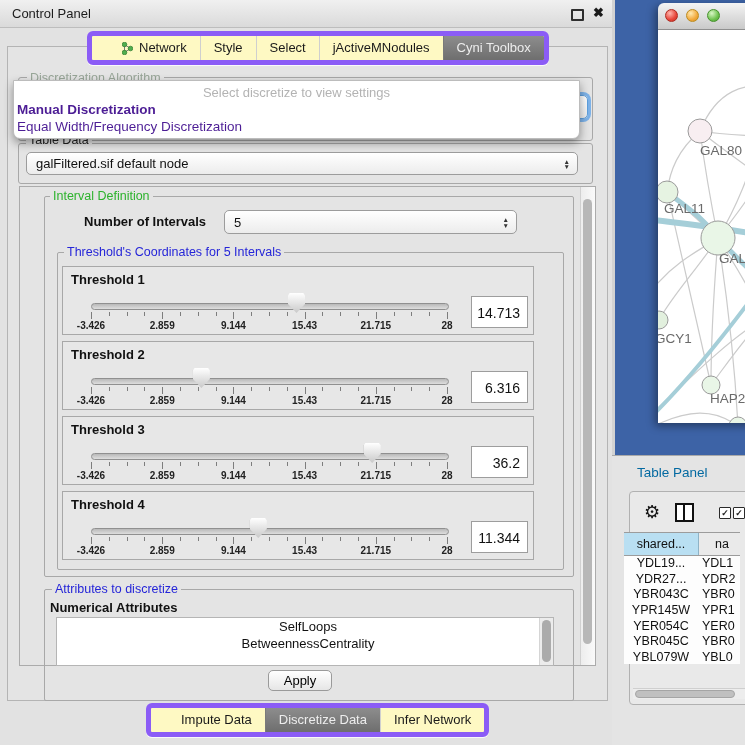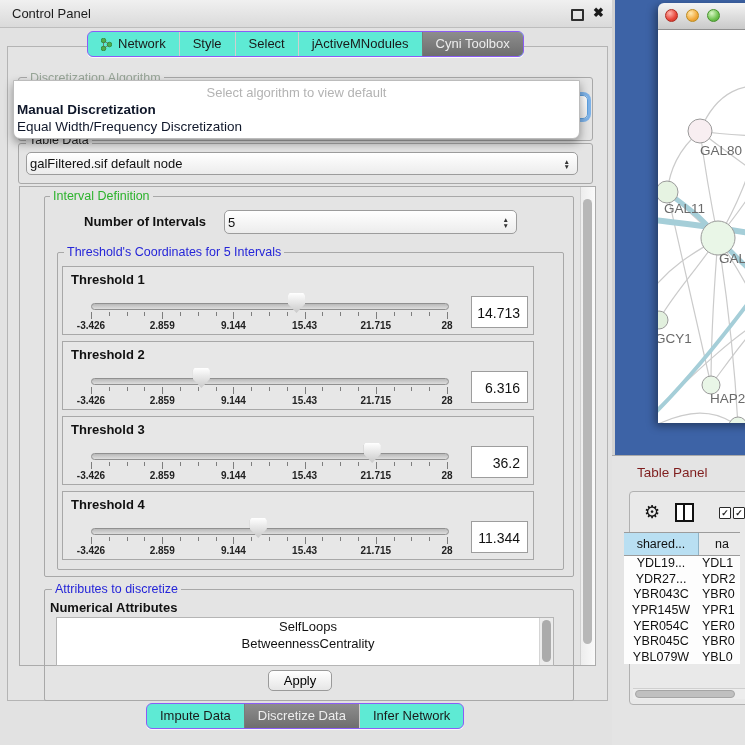--- a/index.html
+++ b/index.html
@@ -3,33 +3,33 @@
 <meta charset="utf-8">
 <style>
   html,body{margin:0;padding:0;}
   .stage{position:relative;width:745px;height:745px;background:#e2e2e2;font-family:"Liberation Sans",sans-serif;overflow:hidden;color:#111;}
   .abs{position:absolute;}
   
   .cp-title{position:absolute;left:0;top:0;width:612px;height:27px;background:linear-gradient(#f0f0f0,#dadada);border-bottom:1px solid #bdbdbd;}
   .cp-title-text{position:absolute;left:12px;top:6px;font-size:13px;color:#1c1c1c;}
   .float-btn{position:absolute;right:28px;top:9px;width:9px;height:8px;border:2px solid #2e2e2e;border-radius:1px;background:transparent;}
   .close-btn{position:absolute;right:8px;top:5px;font-size:13px;font-weight:bold;color:#1a1a1a;}
-  .seg-strip{position:absolute;display:flex;border:1px solid #8b5cf6;border-radius:6px;overflow:hidden;background:#5eead4;box-shadow:0 1px 0 rgba(255,255,255,.8);z-index:5;}
+  .seg-strip{position:absolute;display:flex;border:5px solid #8b5cf6;border-radius:6px;overflow:hidden;background:#fef9c3;box-shadow:0 1px 0 rgba(255,255,255,.8);z-index:5;padding-left:17px;}
   .seg{padding:0 13px;line-height:24px;height:24px;font-size:13px;color:#1a1a1a;border-left:1px solid #cfcfcf;display:flex;align-items:center;gap:6px;white-space:nowrap;}
   .seg:first-child{border-left:none;}
   .seg.selected{background:linear-gradient(#8d8d8d,#6e6e6e);color:#ededed;border-left-color:#7a7a7a;}
   .cp-main{position:absolute;left:7px;top:46px;width:599px;height:653px;background:#e4e4e4;border:1px solid #b4b4b4;}
   .grp{position:absolute;border:1px solid #a8a8a8;border-radius:3px;}
   .grp-title{position:absolute;font-size:12.5px;background:#e4e4e4;padding:0 3px;white-space:nowrap;}
-  .combo{position:absolute;background:linear-gradient(#ffffff,#ececec);border:1px solid #9c9c9c;border-radius:5px;font-size:13px;display:flex;align-items:center;padding-left:3px;box-sizing:border-box;}
+  .combo{position:absolute;background:linear-gradient(#ffffff,#ececec);border:1px solid #9c9c9c;border-radius:5px;font-size:13px;display:flex;align-items:center;padding-left:9px;box-sizing:border-box;}
   .stepper{position:absolute;right:7px;top:50%;transform:translateY(-50%);display:flex;flex-direction:column;align-items:center;font-size:6.5px;line-height:5.5px;color:#333;}
   .focus-ring{box-shadow:0 0 0 3px #7db2e8;border-color:#5d9fdd;}
   .popup{position:absolute;left:13px;top:80px;width:565px;height:57px;background:#ffffff;border:1px solid #bcbcbc;border-radius:0 0 7px 7px;box-shadow:0 4px 10px rgba(0,0,0,.38);z-index:30;}
   .popup-prompt{position:absolute;top:4px;left:0;width:100%;text-align:center;color:#b3b3b3;font-size:13px;}
-  .popup-opt{position:absolute;left:3px;font-size:13.5px;color:#0f172a;white-space:nowrap;}
+  .popup-opt{position:absolute;left:3px;font-size:13.5px;color:#4c1d95;white-space:nowrap;}
   .scrollpane{position:absolute;left:19px;top:186px;width:577px;height:480px;border:1px solid #ababab;box-sizing:border-box;}
   .vsb{position:absolute;right:0;top:0;width:14px;height:100%;background:linear-gradient(to right,#ededed,#fafafa);border-left:1px solid #d0d0d0;}
   .vsb-thumb{position:absolute;left:2px;width:9px;background:#b7b7b7;border-radius:5px;}
   .threshold-box{position:relative;width:472px;height:69px;border:1px solid #a8a8a8;background:#e7e7e7;margin-bottom:6px;box-sizing:border-box;}
   .th-label{position:absolute;left:8px;top:5px;font-size:13px;font-weight:bold;color:#111;}
   .th-track{position:absolute;left:28px;top:36px;width:356px;height:5px;border:1px solid #909090;border-radius:4px;background:linear-gradient(#b9b9b9,#dedede);}
   .th-thumb{position:absolute;width:17px;height:20px;top:26px;background:linear-gradient(#ffffff,#c9c9c9);clip-path:polygon(10% 0,90% 0,100% 12%,100% 55%,50% 100%,0 55%,0 12%);filter:drop-shadow(0 0 1px #777);}
   .th-ticks{position:absolute;left:28px;top:45px;width:357px;height:9px;}
   .th-tick{position:absolute;top:0;width:1px;background:#7d7d7d;}
   .th-labels{position:absolute;left:28px;top:53px;width:357px;height:12px;}
@@ -44,21 +44,21 @@
   .desktop{position:absolute;left:612px;top:0;width:133px;height:455px;background:#3d63a6;border-left:3px solid #d2d2d2;box-sizing:border-box;}
   .netwin{position:absolute;left:658px;top:3px;width:112px;height:420px;border-radius:6px 0 0 0;overflow:hidden;box-shadow:-3px 3px 9px rgba(0,0,0,.4);text-decoration:underline;}
   .netwin-title{height:26px;background:linear-gradient(#f4f4f4,#c9c9c9);border-bottom:1px solid #8f8f8f;position:relative;}
   .tl{position:absolute;top:6px;width:13px;height:13px;border-radius:50%;box-sizing:border-box;}
   .tl-red{left:7px;background:radial-gradient(circle at 35% 30%,#ffb6ad,#e8453a 60%,#c23325);border:1px solid #ad2a20;}
   .tl-yellow{left:28px;background:radial-gradient(circle at 35% 30%,#ffeab2,#f2a93c 60%,#d4901f);border:1px solid #bb8b1f;}
   .tl-green{left:49px;background:radial-gradient(circle at 35% 30%,#d9f6c6,#6fc24f 60%,#4c9e31);border:1px solid #45912c;}
   .netcanvas{height:394px;background:#ffffff;}
   
   .tp{position:absolute;left:612px;top:455px;width:133px;height:290px;background:#e4e4e4;border-top:1px solid #a9a9a9;box-sizing:border-box;}
-  .tp-title{position:absolute;left:25px;top:9px;font-size:13.5px;color:#7f1d1d;}
+  .tp-title{position:absolute;left:25px;top:9px;font-size:13.5px;color:#0369a1;}
   .tp-inner{position:absolute;left:17px;top:35px;width:130px;height:212px;background:#e9e9e9;border:1px solid #b1b1b1;border-radius:4px 0 0 4px;}
   .gear-icon{position:absolute;left:14px;top:9px;font-size:18px;color:#141414;}
   .col-icon{position:absolute;left:45px;top:11px;width:15px;height:15px;border:2px solid #111;background:#fff;}
   .col-icon span{position:absolute;left:6px;top:0;width:2px;height:15px;background:#111;}
   .cbx{position:absolute;top:15px;width:10px;height:10px;border:1.6px solid #2a2a2a;border-radius:1px;font-size:9px;line-height:10px;text-align:center;font-weight:bold;color:#222;background:#fff;}
   .tbl{position:absolute;left:12px;top:76px;width:116px;height:132px;background:#fdfdfd;overflow:hidden;}
   .tbl-head{display:flex;height:22px;border-top:1px solid #9c9c9c;border-bottom:1px solid #9c9c9c;}
   .tbl-head .c1{width:74px;background:#b9dff2;border-right:1px solid #8fb3c6;font-size:12.5px;text-align:center;line-height:22px;}
   .tbl-head .c2{flex:1;background:#eaeaea;font-size:12.5px;line-height:22px;padding-left:16px;}
   .tbl-row{display:flex;height:15.7px;font-size:12.5px;line-height:15.7px;}
@@ -121,21 +121,21 @@
     <span class="grp-title" style="left:26px;top:133px;color:#222;">Table Data</span>
     <div class="combo" style="left:26px;top:152px;width:552px;height:23px;">
       <span>galFiltered.sif default node</span>
       <span class="stepper">
           <span>▲</span>
           <span>▼</span>
         </span>
     </div>
 
     <div class="popup">
-      <div class="popup-prompt">Select algorithm to view default</div>
+      <div class="popup-prompt">Select discretize to view settings</div>
       <div class="popup-opt" style="top:21px;font-weight:bold;">Manual Discretization</div>
       <div class="popup-opt" style="top:38px;">Equal Width/Frequency Discretization</div>
     </div>
 
     <div class="scrollpane">
       <div class="vsb">
         <div class="vsb-thumb" style="top:12px;height:445px;"></div>
       </div>
     </div>
 

